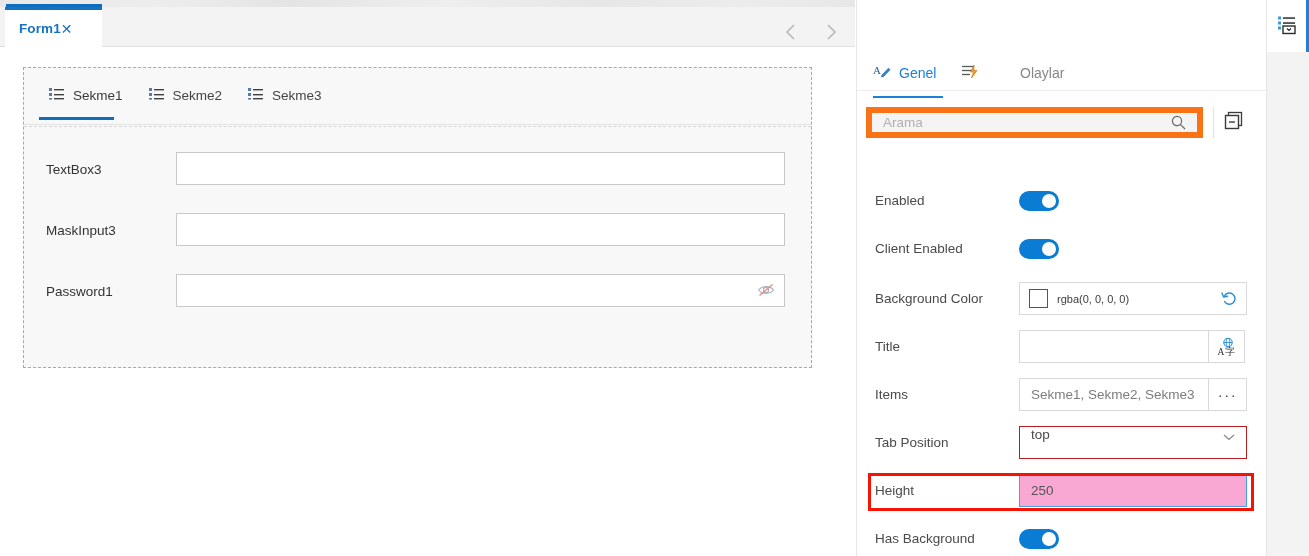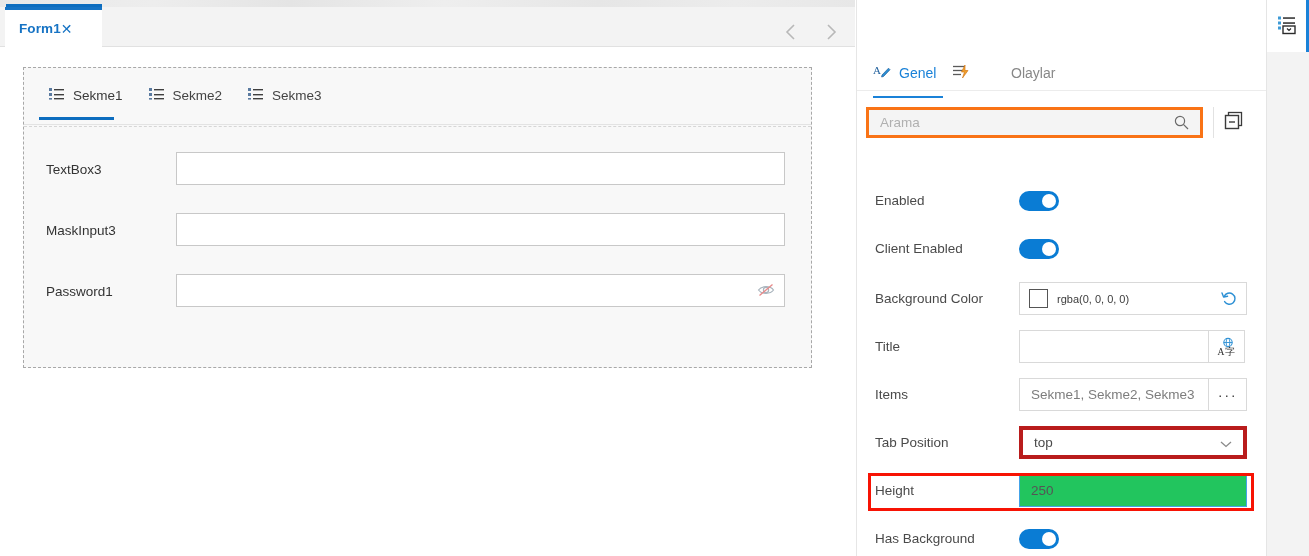--- a/index.html
+++ b/index.html
@@ -127,21 +127,21 @@
   .ptab.active::after {
     content: ""; position: absolute; left: 0; bottom: -7px; right: 0;
     height: 2px; background: #1a82d8;
   }
 
   .search-row {
     position: absolute; left: 0; top: 103px; width: 410px; height: 48px;
   }
   .search-box {
     position: absolute; left: 9px; top: 4px; width: 337px; height: 31px;
-    background: #f4f4f4; border: 3px solid #f97316;
+    background: #f4f4f4; border: 6px solid #f97316;
     display: flex; align-items: center;
   }
   .search-box input {
     flex: 1; border: none; outline: none; background: transparent;
     font-family: "Liberation Sans", sans-serif; font-size: 13.5px;
     color: #555; padding: 0 0 0 11px;
   }
   .search-box input::placeholder { color: #b0b0b0; }
   .search-icon-wrap { padding-right: 11px; display: flex; }
   .search-divider {
@@ -175,41 +175,41 @@
   }
   .swatch {
     width: 19px; height: 19px; border: 1px solid #555; background: #fff;
     flex: 0 0 auto;
   }
   .colorfield .cval { font-size: 11px; color: #3c3c3c; margin-left: 9px; flex: 1; }
   .reset-btn { cursor: pointer; display: flex; }
 
   .combofield {
     top: 6px; width: 228px; height: 33px; background: #fff;
-    border: 4px solid #b91c1c; display: flex; align-items: center;
+    border: 1px solid #b91c1c; display: flex; 
     justify-content: space-between; padding: 0 11px;
   }
   .combofield .val { font-size: 13.5px; color: #4a4a4a; }
 
   .split-wrap { top: 6px; display: flex; align-items: stretch; }
   .split-text {
     width: 190px; height: 33px; background: #fff; border: 1px solid #d9d9d9;
     display: flex; align-items: center;
   }
   .split-text .val { font-size: 13.5px; color: #7d7d7d; padding-left: 11px; }
   .split-btn {
     width: 38px; height: 33px; background: #fff; border: 1px solid #d9d9d9;
     border-left: none; display: flex; align-items: center; justify-content: center;
     cursor: pointer; color: #444; font-size: 15px; letter-spacing: 1.5px;
   }
   .split-btn.translate { width: 36px; }
 
   
   .focus-input {
-    top: 6px; width: 228px; height: 33px; background: #22c55e;
+    top: 6px; width: 228px; height: 33px; background: #f9a8d4;
     border: 1px solid #44a3e8; display: flex; align-items: center;
   }
   .focus-input .val { font-size: 13.5px; color: #555; padding-left: 11px; }
   .annot-box {
     position: absolute; left: 11px; top: 5px; width: 386px; height: 38px;
     border: 3px solid #f71304; pointer-events: none;
   }
 
   
   .right-rail {
@@ -342,21 +342,21 @@
     <div class="panel-tabs">
       <div class="ptab active" style="left:16px; width:70px;">
         <span>
           <svg width="18" height="16" viewBox="0 0 18 16">
             <text x="0" y="11" font-family="Liberation Serif, serif" font-size="11" fill="#1f5f9c">A</text>
             <path d="M9 12 L15.5 5.2 L17 6.7 L10.5 13.5 L8.6 14 Z" fill="#2b8fd4" stroke="#1f5f9c" stroke-width="0.7"></path>
           </svg>
         </span>
         <span class="ptab-label">Genel</span>
       </div>
-      <div class="ptab inactive" style="left:95px; width:92px;gap:40px;">
+      <div class="ptab inactive" style="left:104px; width:92px;gap:40px;">
         <span>
           <svg width="19" height="16" viewBox="0 0 19 16">
             <line x1="1" y1="3.5" x2="13" y2="3.5" stroke="#5a5a5a" stroke-width="1.3"></line>
             <line x1="1" y1="7.5" x2="11" y2="7.5" stroke="#5a5a5a" stroke-width="1.3"></line>
             <line x1="1" y1="11.5" x2="9" y2="11.5" stroke="#5a5a5a" stroke-width="1.3"></line>
             <path d="M13 2 L9.5 9 L12.5 9 L10.5 15 L16 7.5 L13 7.5 Z" fill="#f0a02a" stroke="#d4791a" stroke-width="0.7"></path>
           </svg>
         </span>
         <span class="ptab-label">Olaylar</span>
       </div>

